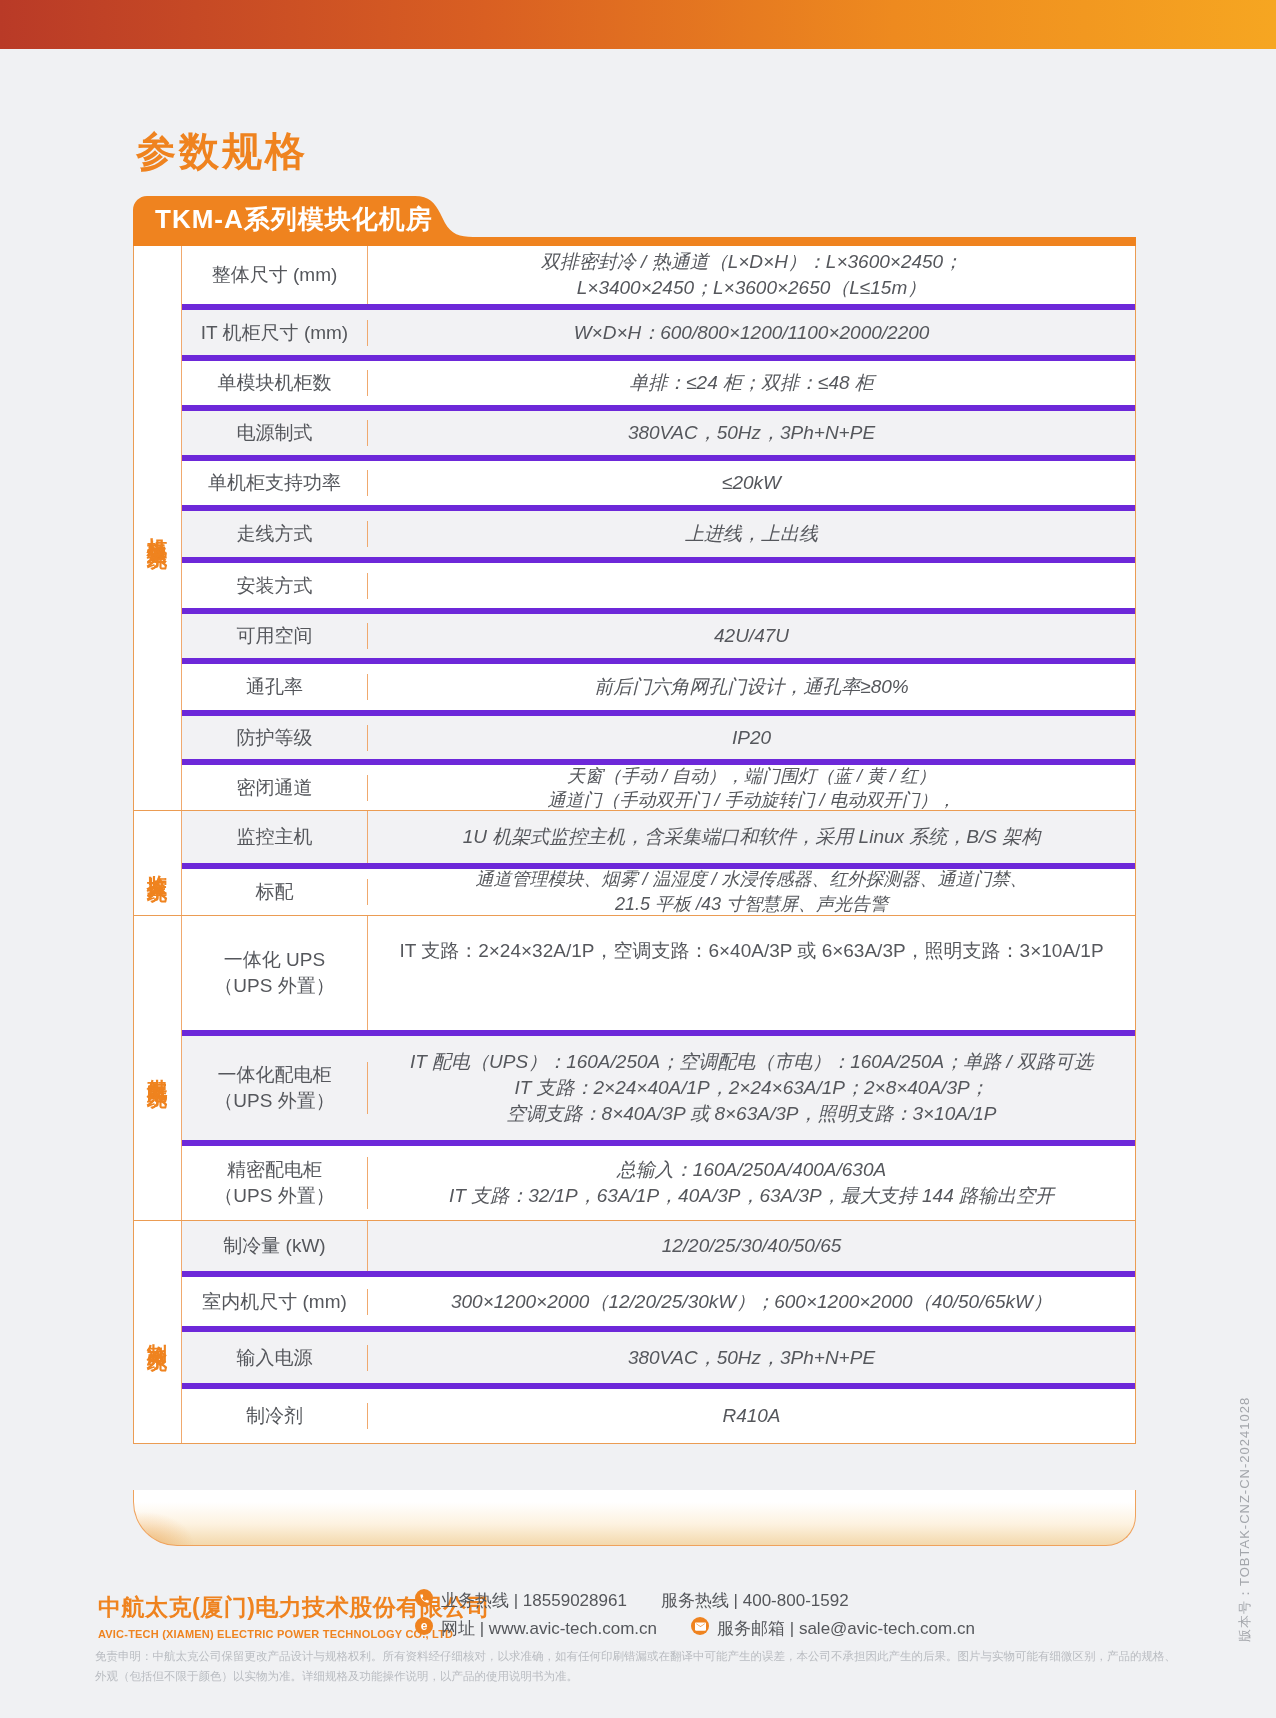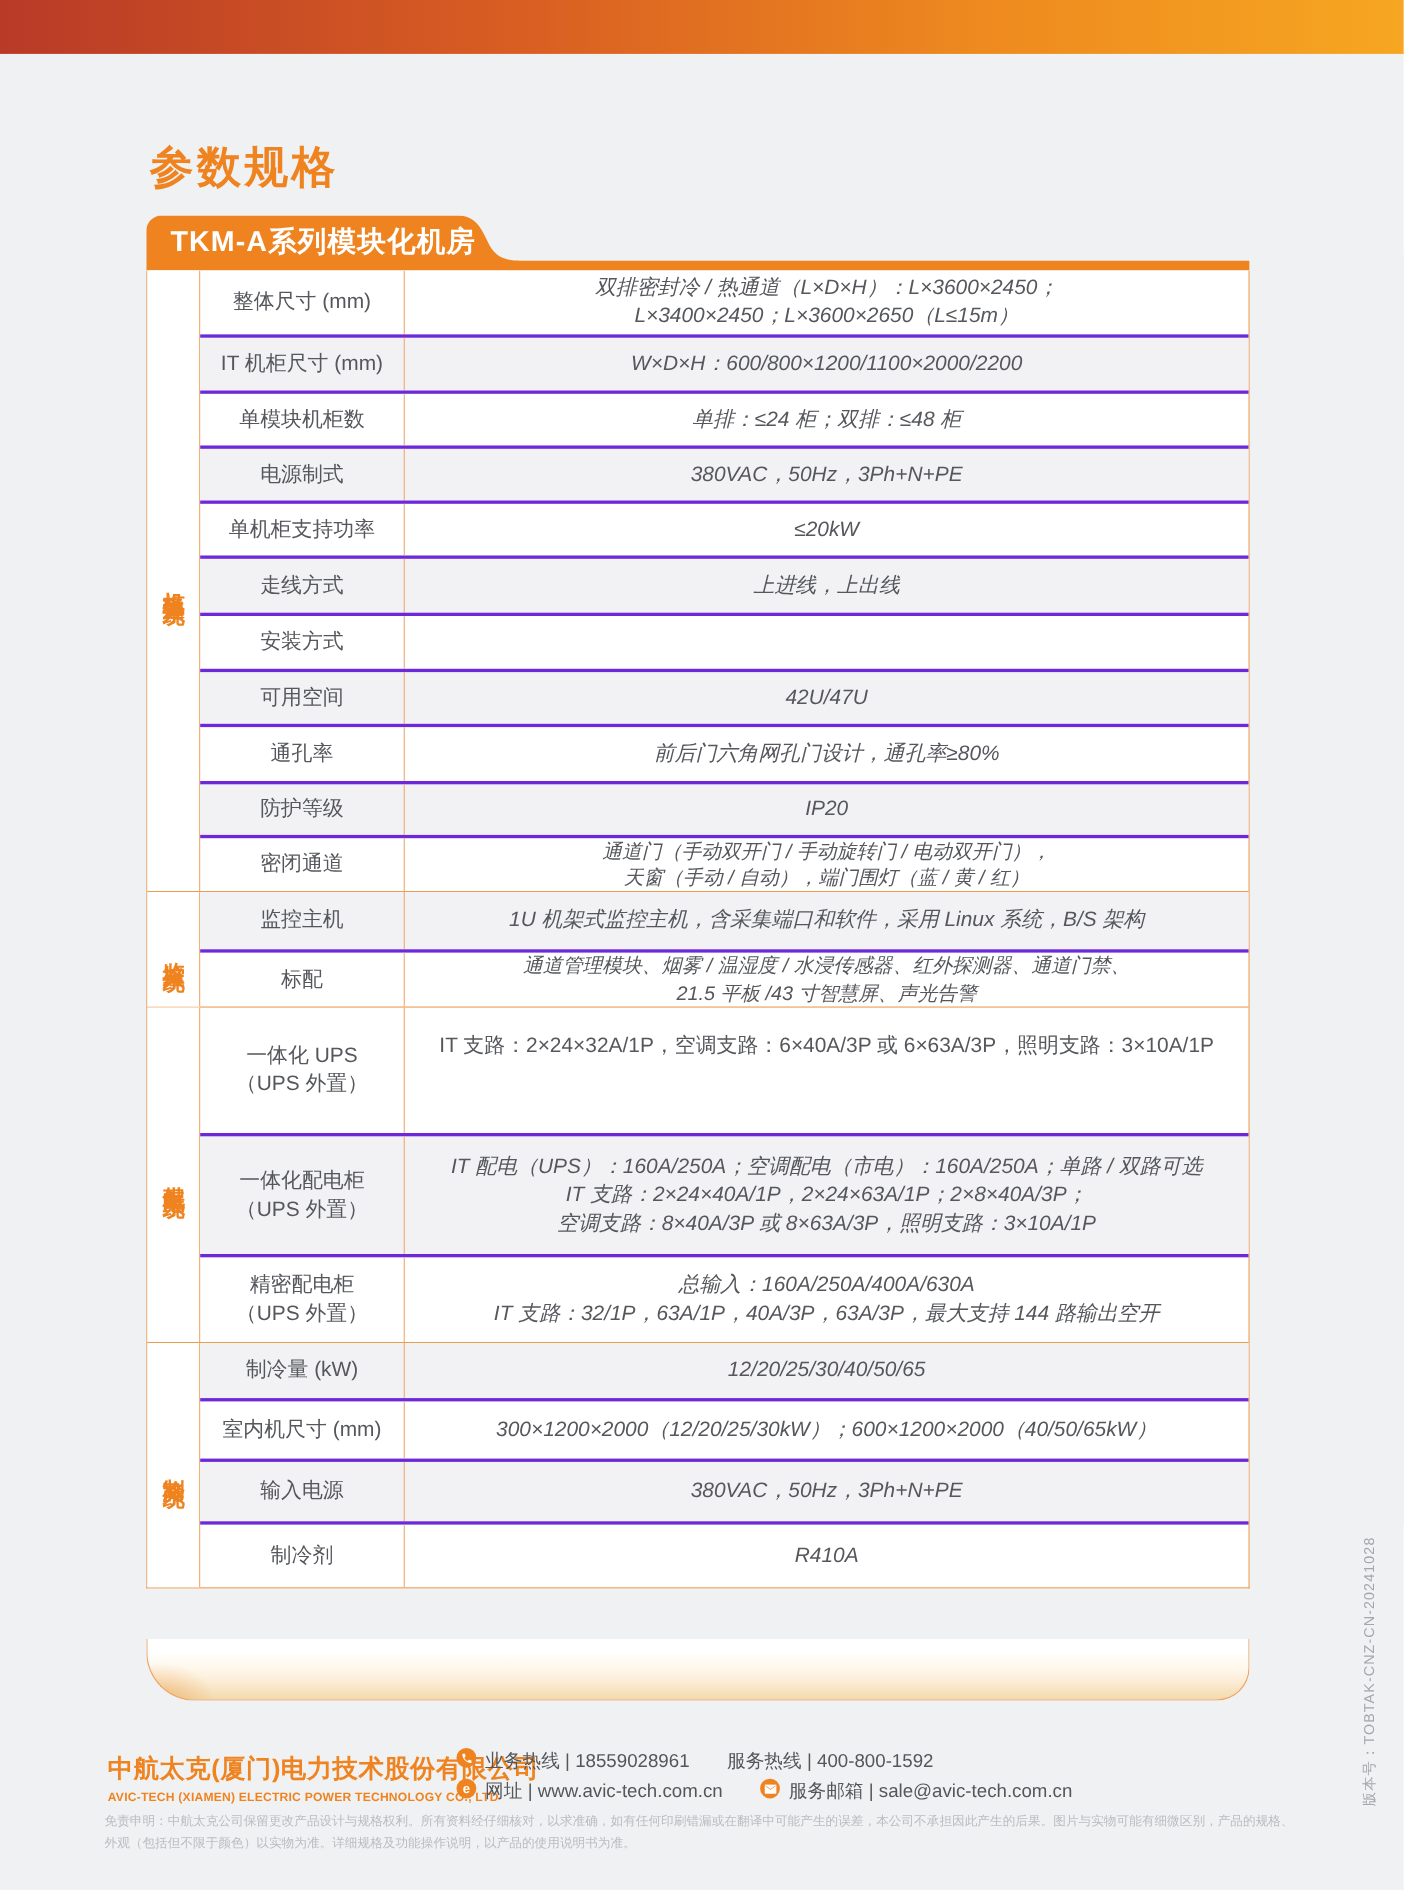--- a/index.html
+++ b/index.html
@@ -24,21 +24,21 @@
     border-left:1px solid #eb9c53;border-right:1px solid #eb9c53;border-bottom:1px solid #eb9c53;
     box-sizing:border-box;background:#ffffff;}
   .section{display:flex;box-sizing:border-box;}
   .section + .section{border-top:1px solid #eb9c53;}
   .cat{width:48px;min-width:48px;display:flex;align-items:center;justify-content:center;
     border-right:1px solid #f0a96e;background:#ffffff;box-sizing:border-box;}
   .cat-text{writing-mode:vertical-lr;text-orientation:upright;font-size:20px;font-weight:bold;
     color:#ef831f;letter-spacing:2px;line-height:1;}
   .rows{flex:1;display:flex;flex-direction:column;min-width:0;}
   .row{display:flex;box-sizing:border-box;}
-  .row + .row{border-top:3px solid #6d28d9;}
+  .row + .row{border-top:6px solid #6d28d9;align-items:center;}
   .row.alt{background:#f2f2f4;}
   .param{width:186px;min-width:186px;display:flex;flex-direction:column;justify-content:center;
     align-items:center;border-right:1px solid #f0a96e;box-sizing:border-box;
     font-size:19px;text-align:center;}
   .param .pline{line-height:26px;white-space:nowrap;}
   .value{flex:1;display:flex;flex-direction:column;justify-content:center;align-items:center;
     font-size:19px;text-align:center;min-width:0;box-sizing:border-box;font-style:italic;}
   .value .vline{line-height:26px;white-space:nowrap;}
   .value-split{flex:1;display:flex;flex-direction:column;min-width:0;box-sizing:border-box;}
   .subcell{display:flex;flex-direction:column;justify-content:center;align-items:center;
@@ -166,22 +166,22 @@
           </div>
         <div class="value">
             <div class="vline">IP20</div>
           </div>
       </div>
       <div class="row" style="height:51px">
         <div class="param">
             <div class="pline">密闭通道</div>
           </div>
         <div class="value" style="font-size:18px">
+          <div class="vline" style="line-height:24px">天窗（手动 / 自动），端门围灯（蓝 / 黄 / 红）</div>
           <div class="vline" style="line-height:24px">通道门（手动双开门 / 手动旋转门 / 电动双开门），</div>
-          <div class="vline" style="line-height:24px">天窗（手动 / 自动），端门围灯（蓝 / 黄 / 红）</div>
         </div>
       </div>
     </div>
   </div>
 
   <div class="section">
     <div class="cat">
       <span class="cat-text">监控系统</span>
     </div>
     <div class="rows">

